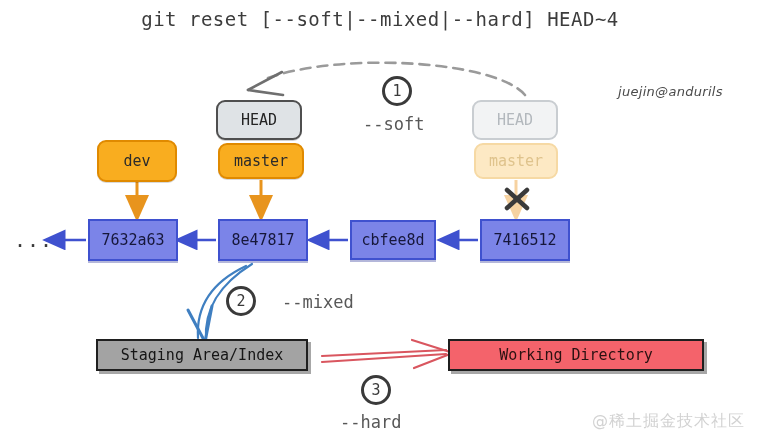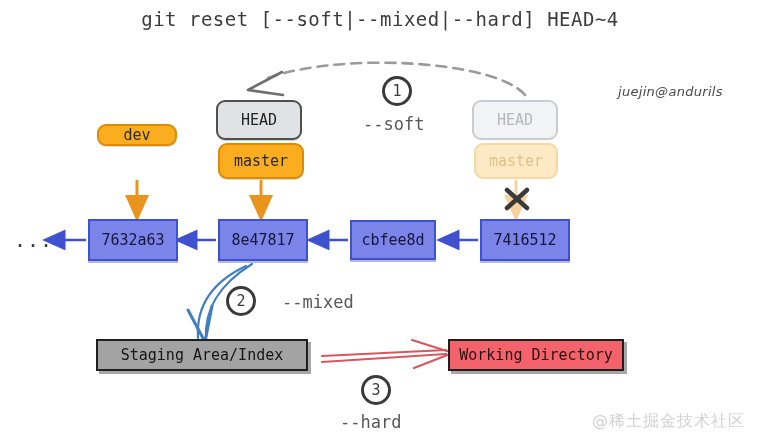--- a/index.html
+++ b/index.html
@@ -147,39 +147,39 @@
       <line x1="322" y1="362" x2="446" y2="354" stroke="#d9565f" stroke-width="2.2" stroke-linecap="round"></line>
       <path d="M 412,340 L 450,352" fill="none" stroke="#d9565f" stroke-width="2.2" stroke-linecap="round"></path>
       <path d="M 414,368 L 450,354" fill="none" stroke="#d9565f" stroke-width="2.2" stroke-linecap="round"></path>
     </g>
   </svg>
 
   <div class="node chip chip-head" style="left:216px;top:100px;width:86px;height:40px;">HEAD</div>
 
   <div class="node chip chip-branch" style="left:218px;top:143px;width:86px;height:36px;">master</div>
 
-  <div class="node chip chip-branch" style="left:97px;top:124px;width:80px;height:22px;">dev</div>
+  <div class="node chip chip-branch" style="left:97px;top:140px;width:80px;height:42px;">dev</div>
 
   <div class="node chip chip-head-faded" style="left:472px;top:100px;width:86px;height:40px;">HEAD</div>
 
   <div class="node chip chip-branch-faded" style="left:474px;top:143px;width:84px;height:36px;">master</div>
 
   <div class="node commit" style="left:88px;top:219px;width:90px;height:42px;">7632a63</div>
 
   <div class="node commit" style="left:218px;top:219px;width:90px;height:42px;">8e47817</div>
 
   <div class="node commit" style="left:350px;top:220px;width:86px;height:40px;">cbfee8d</div>
 
   <div class="node commit" style="left:480px;top:219px;width:90px;height:42px;">7416512</div>
 
   <div class="ellipsis" style="left:14px;top:228px;">...</div>
 
   <div class="node area-bar staging" style="left:96px;top:339px;width:212px;height:32px;">Staging Area/Index</div>
 
-  <div class="node area-bar workdir" style="left:448px;top:339px;width:176px;height:32px;">Working Directory</div>
+  <div class="node area-bar workdir" style="left:448px;top:339px;width:256px;height:32px;">Working Directory</div>
 
   <div class="step" style="left:382px;top:76px;">1</div>
   <div class="step-label" style="left:363px;top:114px;">--soft</div>
 
   <div class="step" style="left:226px;top:286px;">2</div>
   <div class="step-label" style="left:282px;top:292px;">--mixed</div>
 
   <div class="step" style="left:361px;top:375px;">3</div>
   <div class="step-label" style="left:340px;top:412px;">--hard</div>
 

